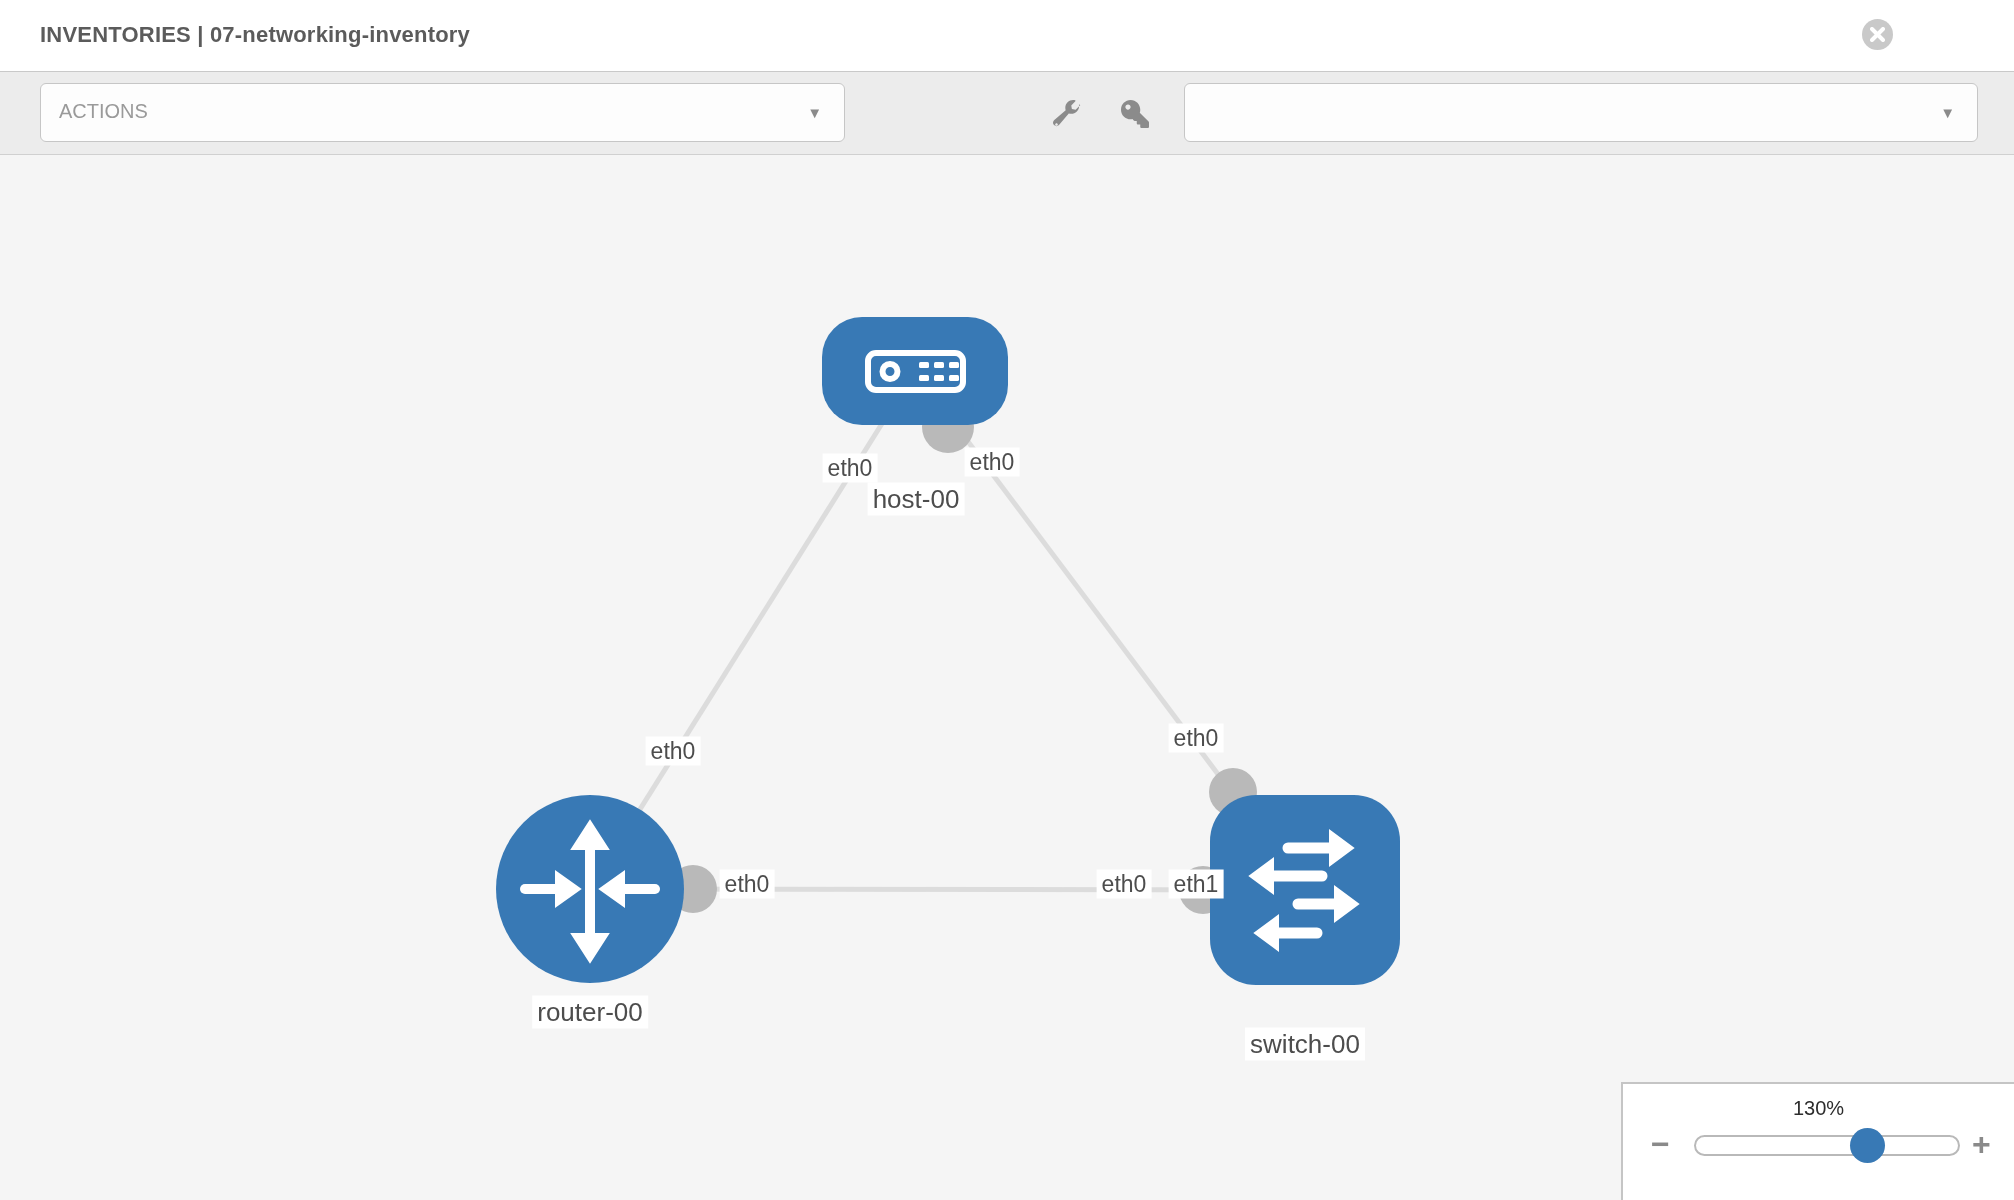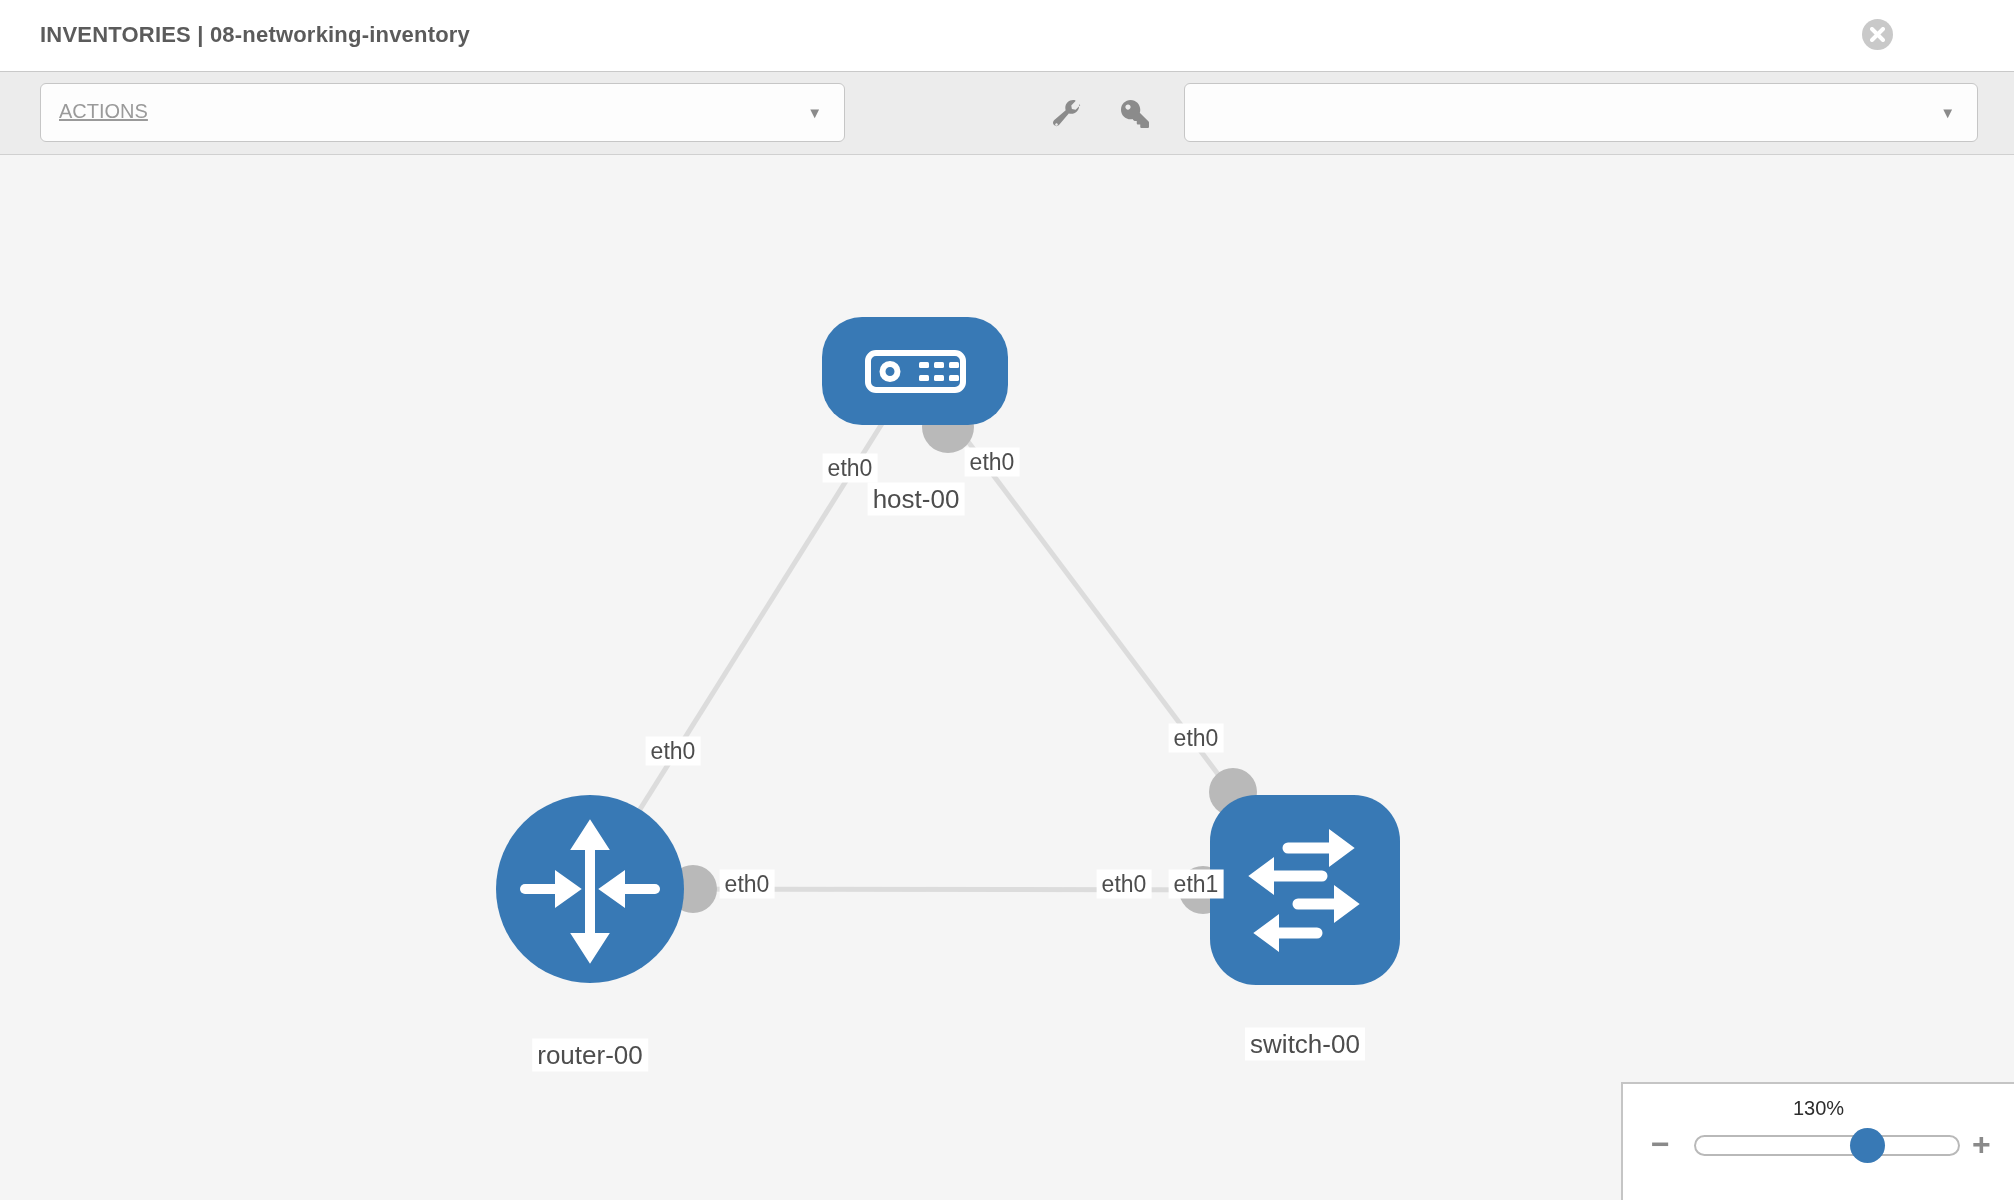--- a/index.html
+++ b/index.html
@@ -13,21 +13,21 @@
     color:#5b5b5b; letter-spacing:0.2px; }
   .close-btn { position:absolute; right:121px; top:19px; width:31px; height:31px;
     border-radius:50%; background:#c9c9c9; cursor:pointer; }
   .close-btn svg { position:absolute; left:8px; top:8px; }
 
   
   .toolbar { position:relative; width:2014px; height:83px; background:#ececec;
     border-bottom:1px solid #d0d0d0; }
   .combo { position:absolute; top:11px; height:59px; background:#fdfdfd;
     border:1px solid #c6c6c6; border-radius:6px; }
-  .combo .ph { position:absolute; left:18px; top:16px; font-size:20px; color:#9a9a9a;text-decoration:underline; }
+  .combo .ph { position:absolute; left:18px; top:16px; font-size:20px; color:#9a9a9a; }
   .combo .caret { position:absolute; right:22px; top:20px; font-size:15px; color:#8b8b8b; }
   .actions-combo { left:40px; width:805px; }
   .search-combo  { left:1184px; width:794px; }
   .search-combo input { position:absolute; left:18px; top:14px; width:680px; height:30px;
     border:none; outline:none; font-size:20px; color:#555; background:transparent;
     font-family:"Liberation Sans","DejaVu Sans",sans-serif; }
   .search-combo input::placeholder { color:#9a9a9a; opacity:1; }
   .tool-icon { position:absolute; top:28px; width:28px; height:28px; cursor:pointer; }
   .tool-icon.wrench { left:1053px; }
   .tool-icon.key { left:1121px; }
@@ -51,21 +51,21 @@
   .zoom-in { left:349px; }
   .zoom-track { position:absolute; left:71px; top:51px; width:266px; height:21px;
     background:#ffffff; border:2px solid #b9b9b9; border-radius:11px; cursor:pointer; }
   .zoom-thumb { position:absolute; left:154px; top:-9px; width:35px; height:35px;
     border-radius:50%; background:#3879b5; cursor:grab; }
 </style>
 </head>
 <body>
 
 <div class="header">
-  <div class="page-title">INVENTORIES | 08-networking-inventory</div>
+  <div class="page-title">INVENTORIES | 07-networking-inventory</div>
   <div class="close-btn">
     <svg width="15" height="15" viewBox="0 0 15 15">
       <line x1="2" y1="2" x2="13" y2="13" stroke="#ffffff" stroke-width="4" stroke-linecap="round"></line>
       <line x1="13" y1="2" x2="2" y2="13" stroke="#ffffff" stroke-width="4" stroke-linecap="round"></line>
     </svg>
   </div>
 </div>
 
 <div class="toolbar">
   <div class="combo actions-combo">
@@ -148,21 +148,21 @@
   </svg>
 
   <div class="nlabel iface" style="left:850px; top:313px;">eth0</div>
   <div class="nlabel nodename" style="left:916px; top:304px;margin-top:40px;">host-00</div>
   <div class="nlabel iface" style="left:992px; top:307px;">eth0</div>
   <div class="nlabel iface" style="left:673px; top:596px;">eth0</div>
   <div class="nlabel iface" style="left:1196px; top:583px;">eth0</div>
   <div class="nlabel iface" style="left:747px; top:729px;">eth0</div>
   <div class="nlabel iface" style="left:1124px; top:729px;">eth0</div>
   <div class="nlabel iface" style="left:1152px; top:729px;margin-left:44px;">eth1</div>
-  <div class="nlabel nodename" style="left:590px; top:900px;">router-00</div>
+  <div class="nlabel nodename" style="left:590px; top:857px;">router-00</div>
   <div class="nlabel nodename" style="left:1305px; top:857px;margin-top:32px;">switch-00</div>
 </div>
 
 <div class="zoom-panel">
   <div class="zoom-pct">130%</div>
   <div class="zoom-btn zoom-out">−</div>
   <div class="zoom-track">
     <div class="zoom-thumb"></div>
   </div>
   <div class="zoom-btn zoom-in">+</div>

